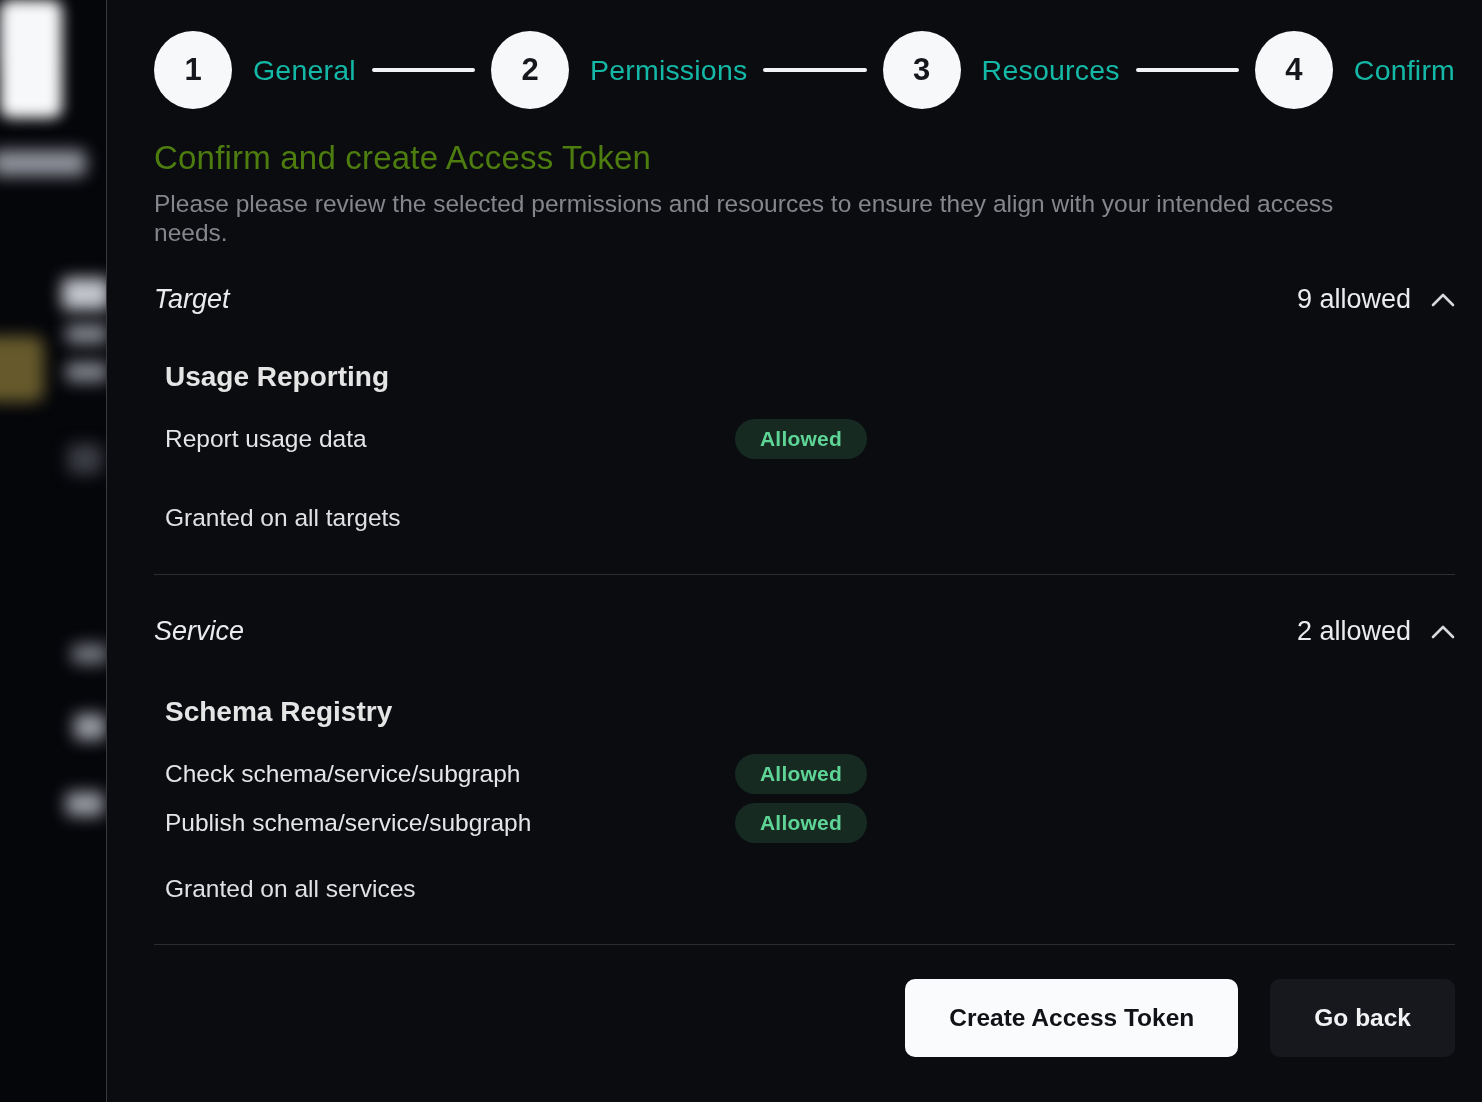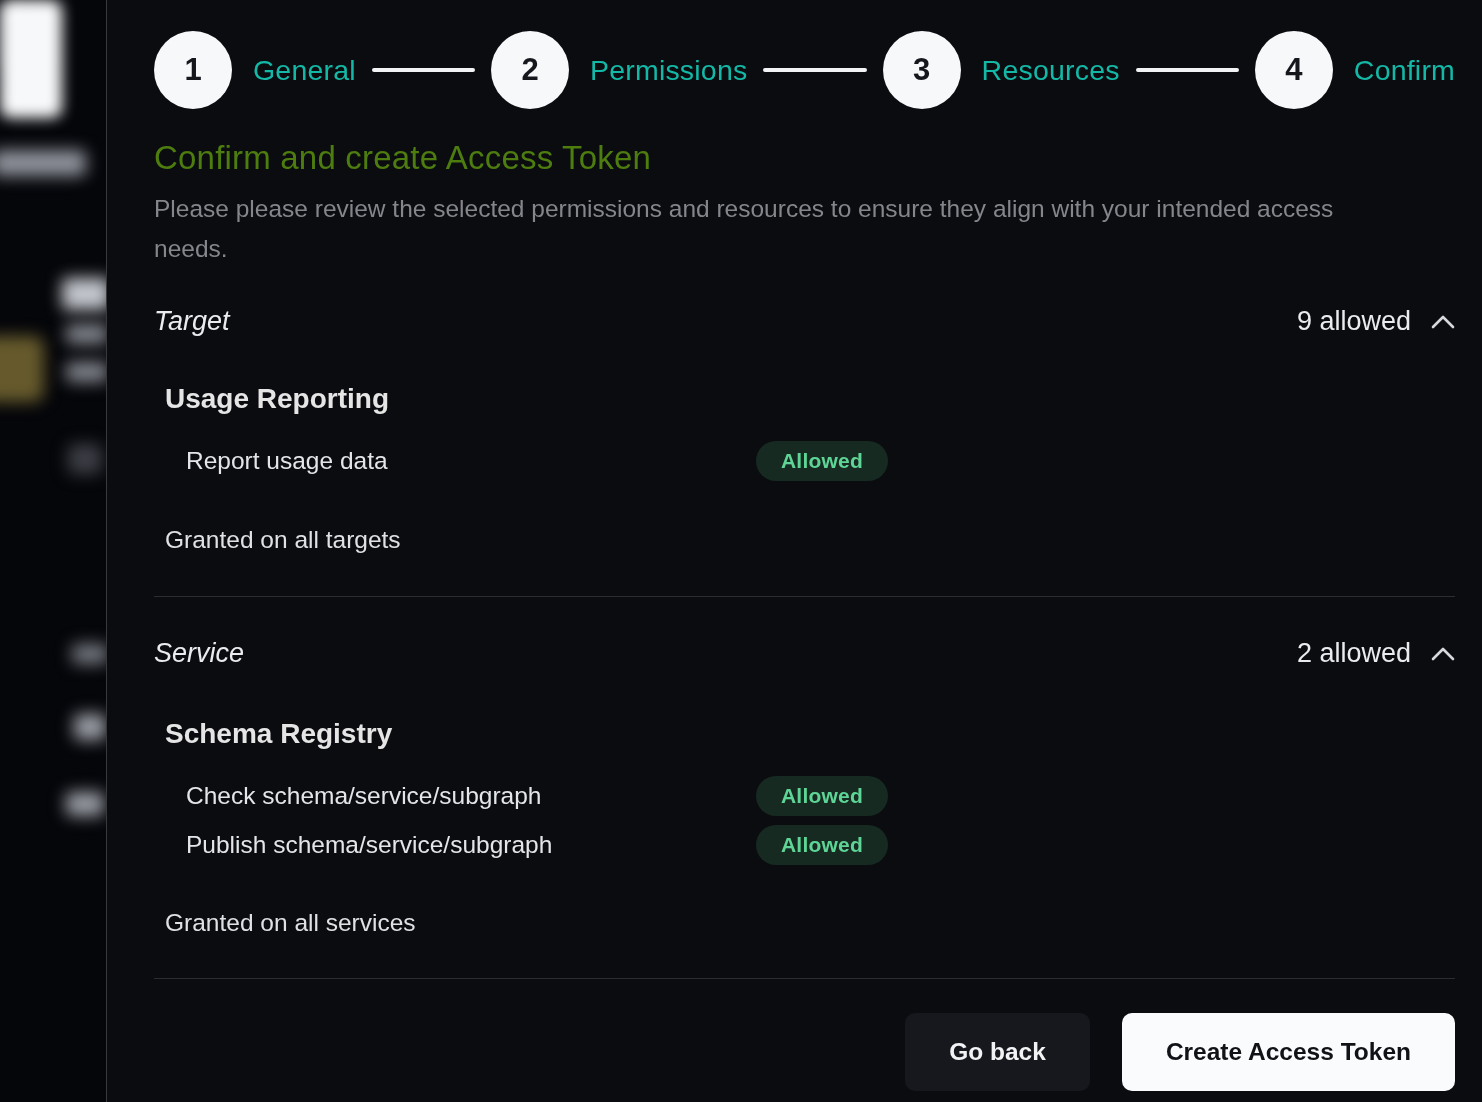--- a/index.html
+++ b/index.html
@@ -55,51 +55,51 @@
     border-radius: 2px; margin: 0 16px;
   }
 
   
   .title {
     margin-top: 30px; font-size: 33px; font-weight: normal;
     color: #4d7c0f; letter-spacing: 0.2px;
   }
   .subtitle {
     margin-top: 12px; font-size: 24.5px; color: #85868c;
-    line-height: 40px; max-width: 1240px;
+    line-height: 29px; max-width: 1240px;
   }
 
   
   .sec-head {
     display: flex; align-items: center; justify-content: space-between;
   }
   .sec-head-first { margin-top: 37px; }
   .sec-name { font-size: 27px; color: #e9ebee; font-style: italic; }
   .sec-count {
     display: flex; align-items: center; gap: 20px; cursor: pointer;
   }
   .sec-count-label { font-size: 27px; color: #e9ebee; }
   .chevron { width: 24px; height: 14px; display: block; }
 
   .sec-body { margin-left: 11px; }
   .group-title { font-size: 28px; font-weight: bold; color: #e5e5e5; }
   .mt-group-1 { margin-top: 46px; }
   .mt-group-2 { margin-top: 49px; }
   .perm-rows { margin-top: 26px; display: flex; flex-direction: column; gap: 9px; }
-  .perm-row { display: flex; align-items: center; margin-left: 21px; }
+  .perm-row { display: flex; align-items: center; }
   .perm-label { flex: 0 0 570px; font-size: 24.5px; color: #e3e5e9; }
   .badge {
     display: inline-flex; align-items: center; justify-content: center;
     background: #162a21; color: #5ed596;
     font-size: 21px; font-weight: bold;
     padding: 8px 25px; border-radius: 999px; letter-spacing: 0.2px;
   }
   .granted { font-size: 24.5px; color: #dfe1e5; }
   .mt-granted-1 { margin-top: 45px; }
-  .mt-granted-2 { margin-top: 44px; }
+  .mt-granted-2 { margin-top: 32px; }
 
   .divider { height: 1px; background: #2c2d31; }
   .divider-1 { margin-top: 42px; }
   .divider-2 { margin-top: 41px; }
   .sec-head-second { margin-top: 41px; }
 
   
   .footer {
     margin-top: 34px; display: flex; justify-content: flex-end;
     align-items: center; gap: 32px;
@@ -211,17 +211,17 @@
           <span class="badge">Allowed</span>
         </div>
       </div>
       <div class="granted mt-granted-2">Granted on all services</div>
     </div>
   </section>
 
   <div class="divider divider-2"></div>
 
   <div class="footer">
+    <button class="btn btn-primary">Create Access Token</button>
     <button class="btn btn-secondary">Go back</button>
-    <button class="btn btn-primary">Create Access Token</button>
   </div>
 
 </div>
 
 </body></html>

